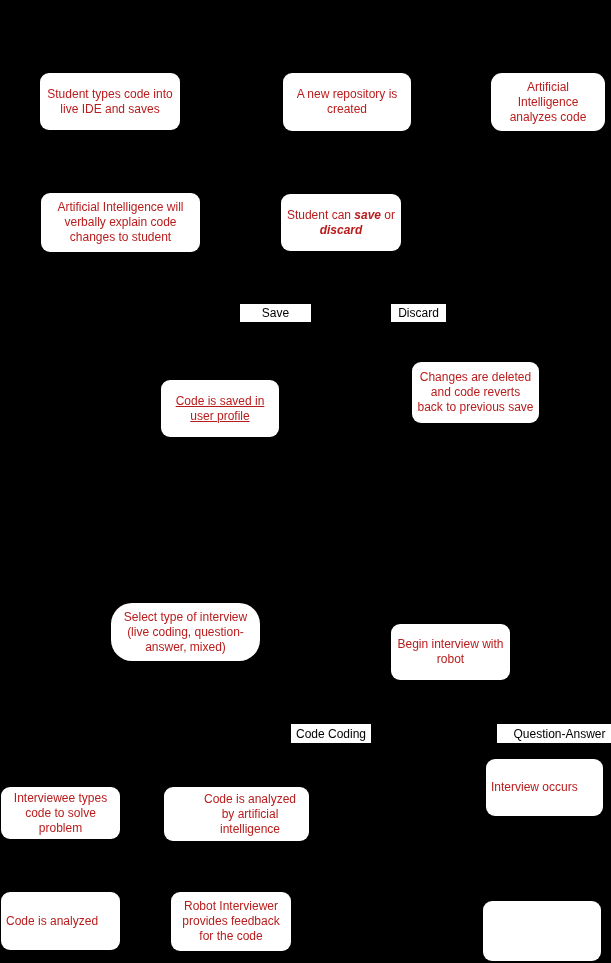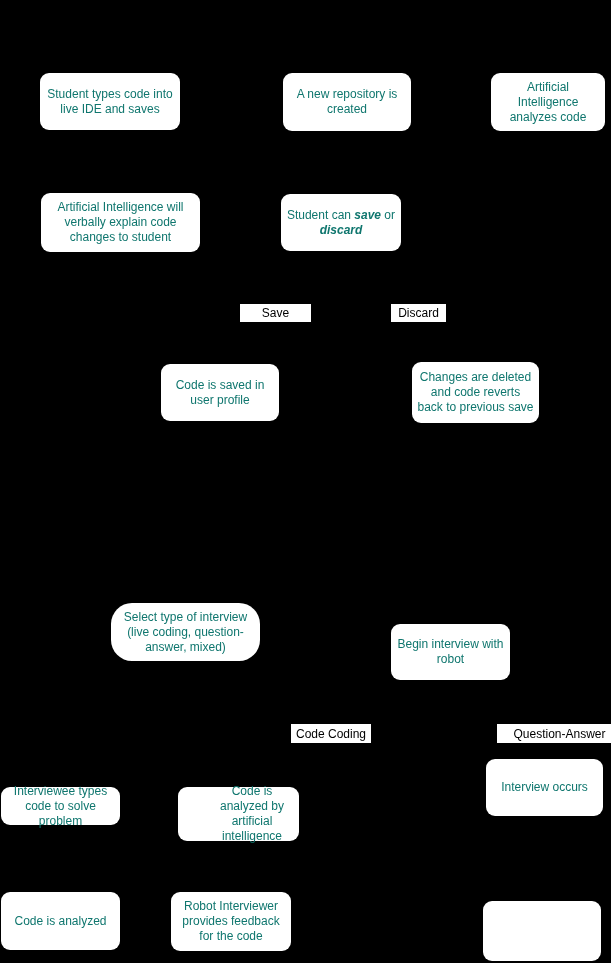--- a/index.html
+++ b/index.html
@@ -11,25 +11,24 @@
     position: relative;
     width: 611px;
     height: 963px;
     background: #000000;
     overflow: hidden;
     font-family: "Liberation Sans", sans-serif;
   }
   .node {
     position: absolute;
     background: #ffffff;
-    color: #0f766e;
+    color: #b91c1c;
     border-radius: 9px;
     display: flex;
     align-items: center;
-    justify-content: center;
     text-align: center;
     font-size: 12px;
     line-height: 15px;
     padding: 4px 5px;
     box-sizing: border-box;
   }
   .edge-label {
     position: absolute;
     background: #ffffff;
     color: #000000;
@@ -41,29 +40,29 @@
     line-height: 14px;
     box-sizing: border-box;
   }
   .em {
     font-weight: bold;
     font-style: italic;
   }
   
   #n-student-types    { left: 40px;  top: 73px;  width: 140px; height: 57px; }
   #n-new-repo         { left: 283px; top: 73px;  width: 128px; height: 58px; }
-  #n-ai-analyzes      { left: 491px; top: 73px;  width: 114px; height: 58px; }
+  #n-ai-analyzes      { left: 491px; top: 73px;  width: 114px; height: 58px; border-radius: 11px; }
   #n-ai-explains      { left: 41px;  top: 193px; width: 159px; height: 59px; }
   #n-save-discard     { left: 281px; top: 194px; width: 120px; height: 57px; }
-  #n-code-saved       { left: 161px; top: 364px; width: 118px; height: 57px; }
+  #n-code-saved       { left: 161px; top: 380px; width: 118px; height: 57px; text-decoration: underline; }
   #n-changes-deleted  { left: 412px; top: 362px; width: 127px; height: 61px; }
   #n-select-type      { left: 111px; top: 603px; width: 149px; height: 58px; border-radius: 21px; }
   #n-begin-interview  { left: 391px; top: 604px; width: 119px; height: 56px; margin-top: 20px; }
-  #n-interviewee-types{ left: 1px;   top: 787px; width: 119px; height: 38px; }
-  #n-code-analyzed-ai { left: 178px; top: 787px; width: 121px; height: 54px; padding-left: 32px; }
+  #n-interviewee-types{ left: 1px;   top: 787px; width: 119px; height: 52px; }
+  #n-code-analyzed-ai { left: 164px; top: 787px; width: 145px; height: 54px; padding-left: 32px; }
   #n-interview-occurs { left: 486px; top: 759px; width: 117px; height: 57px; }
   #n-code-is-analyzed { left: 1px;   top: 892px; width: 119px; height: 58px; }
   #n-robot-feedback   { left: 171px; top: 892px; width: 120px; height: 59px; }
   #n-empty            { left: 483px; top: 901px; width: 118px; height: 60px; }
   
   #l-save             { left: 240px; top: 304px; width: 71px;  height: 18px; }
   #l-discard          { left: 391px; top: 304px; width: 55px;  height: 18px; }
   #l-live-coding      { left: 291px; top: 724px; width: 80px;  height: 19px; }
   #l-question-answer  { left: 497px; top: 724px; width: 125px; height: 19px; text-align: right; }
 </style>

